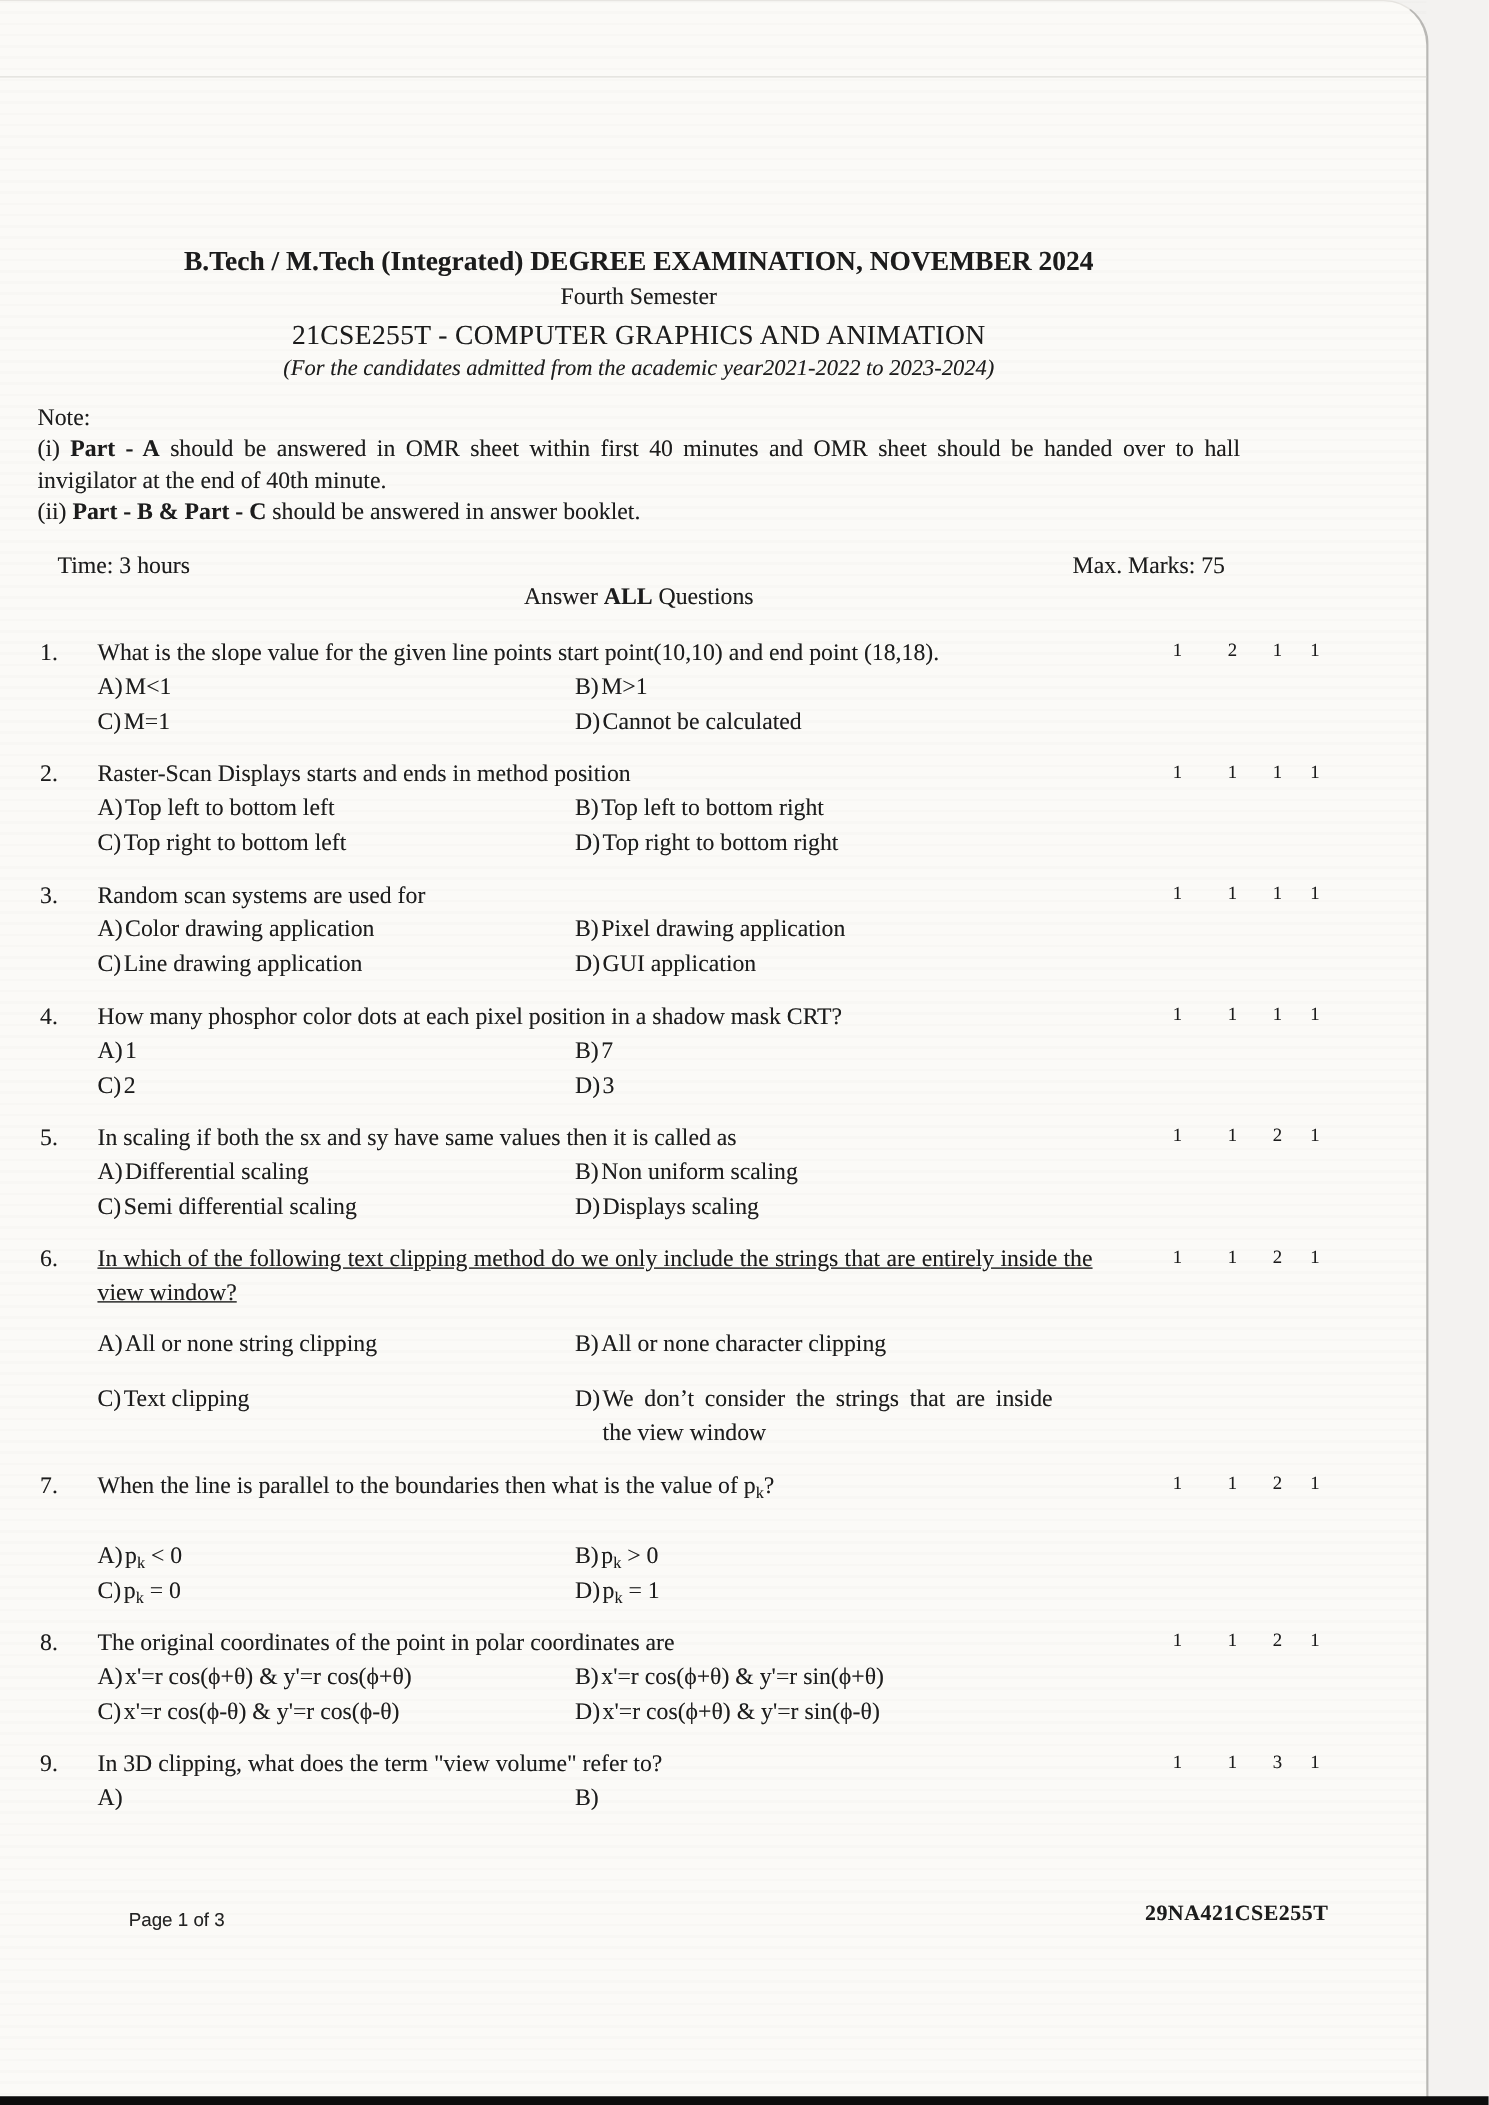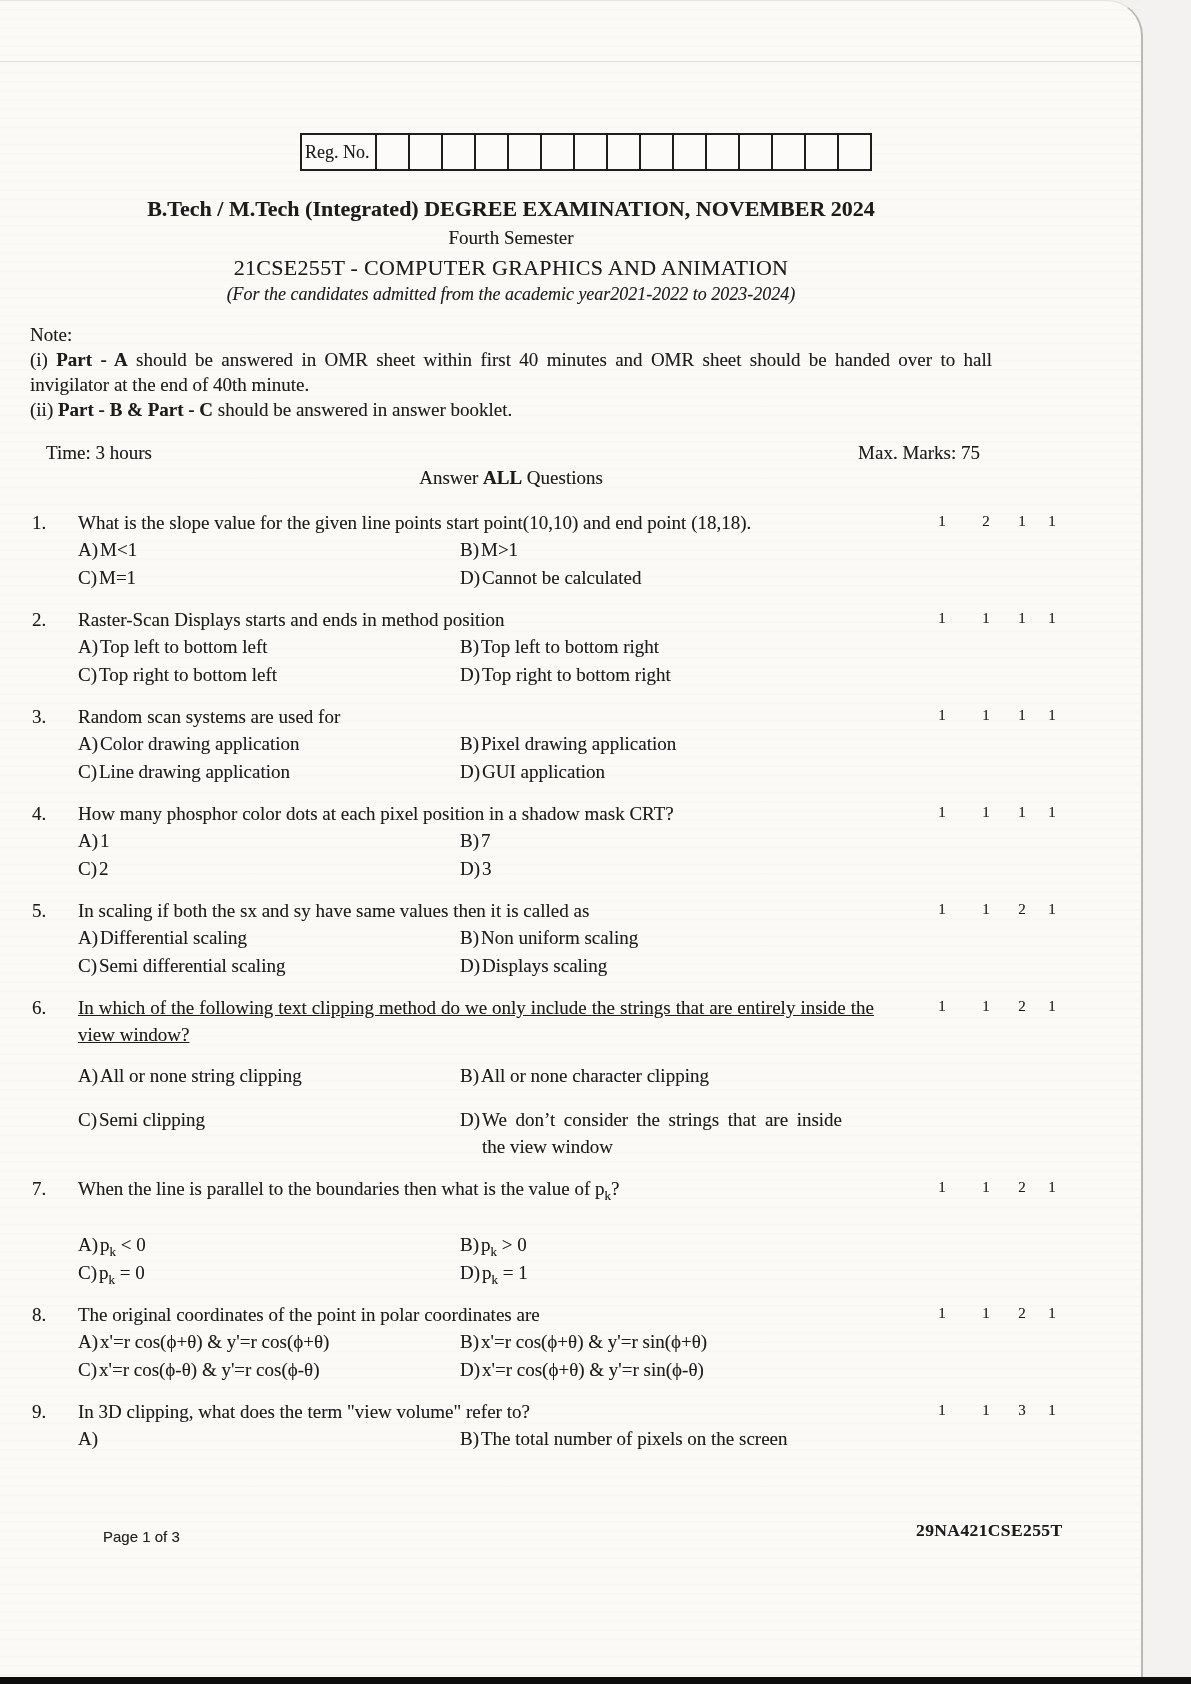--- a/index.html
+++ b/index.html
@@ -71,40 +71,20 @@
   .doc-code{position:absolute;left:916px;top:1519px;font-weight:bold;font-size:17.5px;letter-spacing:0.4px;}
 
   .ink{text-shadow:0 0 0.4px rgba(20,20,20,0.35);}
 </style>
 </head>
 <body>
 
 <div class="page ink">
   <div class="scanline"></div>
 
-  <div class="regno">
-    <div class="reg-label">Reg. No.</div>
-    <div style="display:flex">
-        <div class="reg-cell"></div>
-        <div class="reg-cell"></div>
-        <div class="reg-cell"></div>
-        <div class="reg-cell"></div>
-        <div class="reg-cell"></div>
-        <div class="reg-cell"></div>
-        <div class="reg-cell"></div>
-        <div class="reg-cell"></div>
-        <div class="reg-cell"></div>
-        <div class="reg-cell"></div>
-        <div class="reg-cell"></div>
-        <div class="reg-cell"></div>
-        <div class="reg-cell"></div>
-        <div class="reg-cell"></div>
-        <div class="reg-cell"></div>
-      </div>
-  </div>
 
   <div class="head-block">
     <div class="title">B.Tech / M.Tech (Integrated) DEGREE EXAMINATION, NOVEMBER 2024</div>
     <div class="semester">Fourth Semester</div>
     <div class="course">21CSE255T - COMPUTER GRAPHICS AND ANIMATION</div>
     <div class="admitted">(For the candidates admitted from the academic year2021-2022 to 2023-2024)</div>
   </div>
 
   <div class="note">
     <div>Note:</div>
@@ -291,21 +271,21 @@
         <div class="opt">
             <span class="opt-label">A)</span>
             <span class="opt-text">All or none string clipping</span>
           </div>
         <div class="opt">
             <span class="opt-label">B)</span>
             <span class="opt-text">All or none character clipping</span>
           </div>
         <div class="opt">
             <span class="opt-label">C)</span>
-            <span class="opt-text">Semi clipping</span>
+            <span class="opt-text">Text clipping</span>
           </div>
         <div class="opt">
             <span class="opt-label">D)</span>
             <span class="opt-text justify w360">We don’t consider the strings that are inside the view window</span>
           </div>
       </div>
     </div>
 
     <div class="q">
       <div class="q-head">
@@ -379,21 +359,20 @@
           <span>1</span>
           <span>3</span>
           <span>1</span>
       </div>
       <div class="q-opts">
         <div class="opt">
             <span class="opt-label">A)</span>
           </div>
         <div class="opt">
             <span class="opt-label">B)</span>
-            <span class="opt-text">The total number of pixels on the screen</span>
           </div>
       </div>
     </div>
 
   </div>
 
   <span class="page-num">Page 1 of 3</span>
   <span class="doc-code">29NA421CSE255T</span>
 </div>
 

